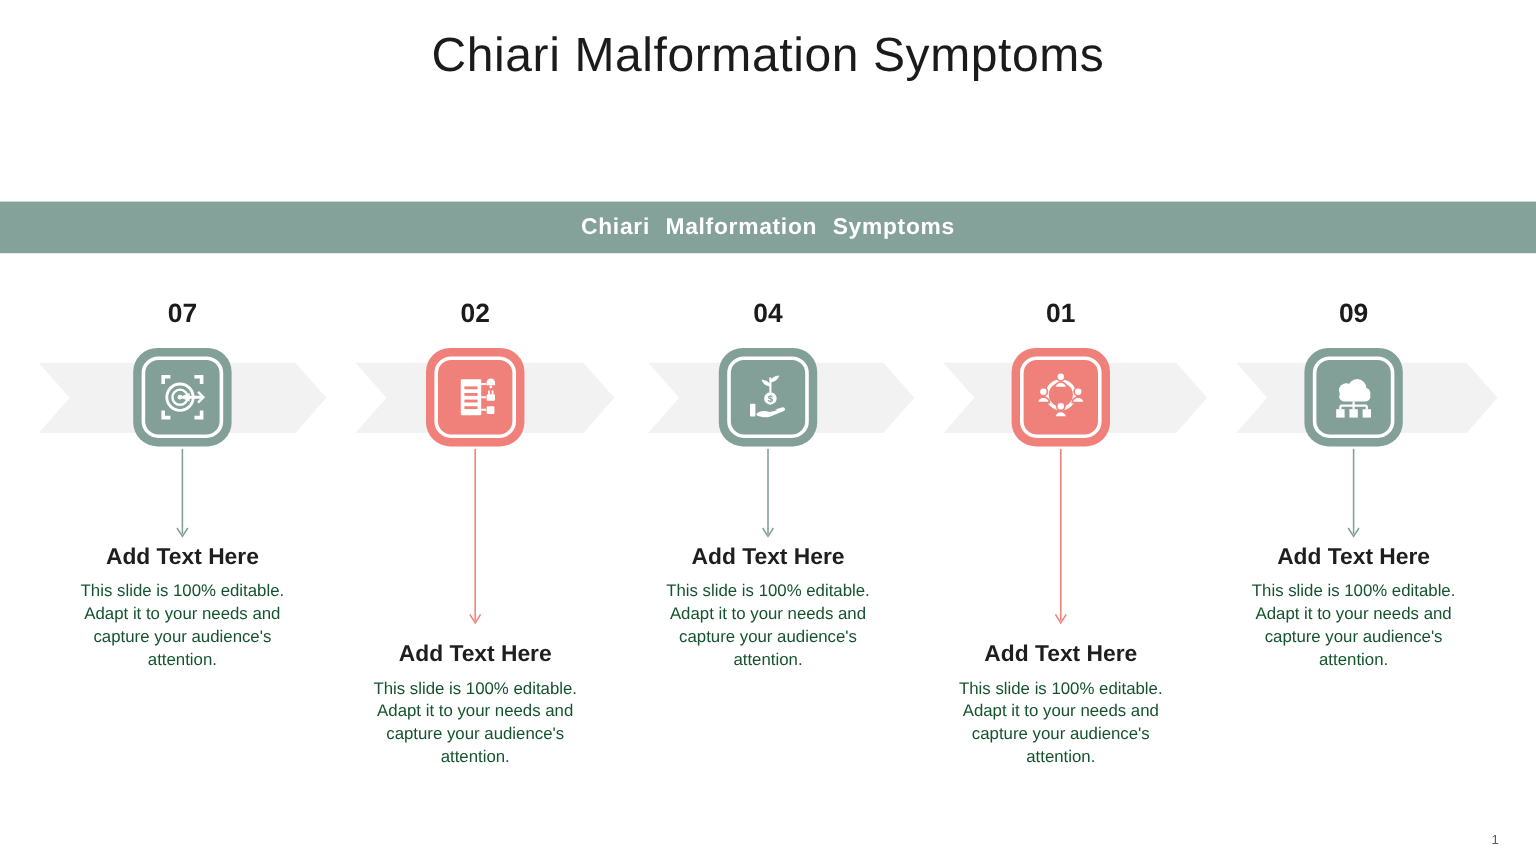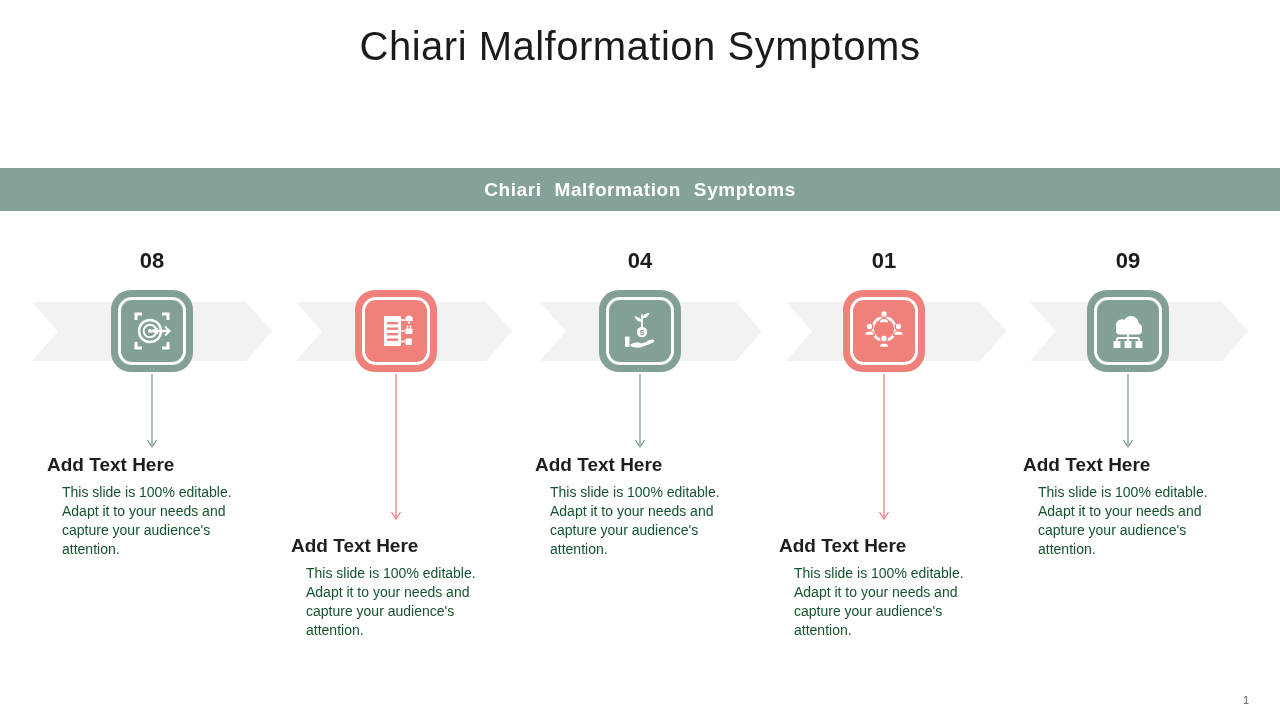--- a/index.html
+++ b/index.html
@@ -38,21 +38,21 @@
     display: flex; align-items: center; justify-content: center;
   }
   .icon-box.sage { background: #82a098; }
   .icon-box.salmon { background: #f0807a; }
   .icon-inner {
     width: 68px; height: 68px;
     border: 3px solid #ffffff; border-radius: 14px;
     display: flex; align-items: center; justify-content: center;
   }
   .arrow-svg { position: absolute; top: 374px; }
-  .text-block { position: absolute; width: 210px; }
+  .text-block { position: absolute; width: 210px; text-align: center; }
   .text-block.high { top: 454px; }
   .text-block.low  { top: 535px; }
   .text-heading { font-size: 19px; font-weight: 700; color: #1e1e1e; margin-bottom: 7px; }
   .text-body {
     font-size: 14px; line-height: 19px; color: #14532d;
     width: 180px; margin: 0 auto;
   }
   .page-number {
     position: absolute; top: 694px; right: 31px;
     font-size: 11px; color: #595959;
@@ -70,21 +70,21 @@
   </div>
 
   <svg class="band-svg" width="1280" height="59">
     <polygon fill="#f2f2f2" points="32,0 246,0 272,29.5 246,59 32,59 58,29.5"></polygon>
     <polygon fill="#f2f2f2" points="296,0 486,0 512,29.5 486,59 296,59 322,29.5"></polygon>
     <polygon fill="#f2f2f2" points="540,0 736,0 762,29.5 736,59 540,59 566,29.5"></polygon>
     <polygon fill="#f2f2f2" points="786,0 980,0 1006,29.5 980,59 786,59 812,29.5"></polygon>
     <polygon fill="#f2f2f2" points="1030,0 1222,0 1248,29.5 1222,59 1030,59 1056,29.5"></polygon>
   </svg>
 
-  <div class="step-number" style="left:47px">08</div>
+  <div class="step-number" style="left:47px">07</div>
   <div class="icon-box sage" style="left:111px">
     <div class="icon-inner">
       <svg width="48" height="48" viewBox="0 0 48 48">
         <path d="M14 7 H8 V13 M34 7 H40 V13 M14 41 H8 V35 M34 41 H40 V35" stroke="#fff" stroke-width="3" fill="none"></path>
         <circle cx="22" cy="24" r="11" stroke="#fff" stroke-width="2.4" fill="none"></circle>
         <circle cx="22" cy="24" r="6.3" stroke="#fff" stroke-width="2" fill="none"></circle>
         <circle cx="22" cy="24" r="2" fill="#fff"></circle>
         <line x1="24" y1="24" x2="41" y2="24" stroke="#fff" stroke-width="2.4"></line>
         <polygon points="30,20.5 22,24 30,27.5" fill="#fff"></polygon>
         <path d="M37 19.5 L41.5 24 L37 28.5" stroke="#fff" stroke-width="2" fill="none"></path>
@@ -93,20 +93,21 @@
   </div>
   <svg class="arrow-svg" style="left:142px" width="20" height="76">
     <line x1="10" y1="0" x2="10" y2="71" stroke="#82a098" stroke-width="1.3"></line>
     <path d="M5.5 66 L10 73 L14.5 66" fill="none" stroke="#82a098" stroke-width="1.3"></path>
   </svg>
   <div class="text-block high" style="left:47px">
     <div class="text-heading">Add Text Here</div>
     <div class="text-body">This slide is 100% editable. Adapt it to your needs and capture your audience's attention.</div>
   </div>
 
+  <div class="step-number" style="left:291px">02</div>
   <div class="icon-box salmon" style="left:355px">
     <div class="icon-inner">
       <svg width="48" height="48" viewBox="0 0 48 48">
         <rect x="12" y="9" width="17" height="30" rx="1" fill="#fff"></rect>
         <rect x="15" y="15" width="11" height="2.4" fill="#f0807a"></rect>
         <rect x="15" y="20.5" width="11" height="2.4" fill="#f0807a"></rect>
         <rect x="15" y="26" width="11" height="2.4" fill="#f0807a"></rect>
         <rect x="15" y="31.5" width="11" height="2.4" fill="#f0807a"></rect>
         <path d="M29 13 h4" stroke="#fff" stroke-width="1.6"></path>
         <path d="M29 24 h4" stroke="#fff" stroke-width="1.6"></path>

